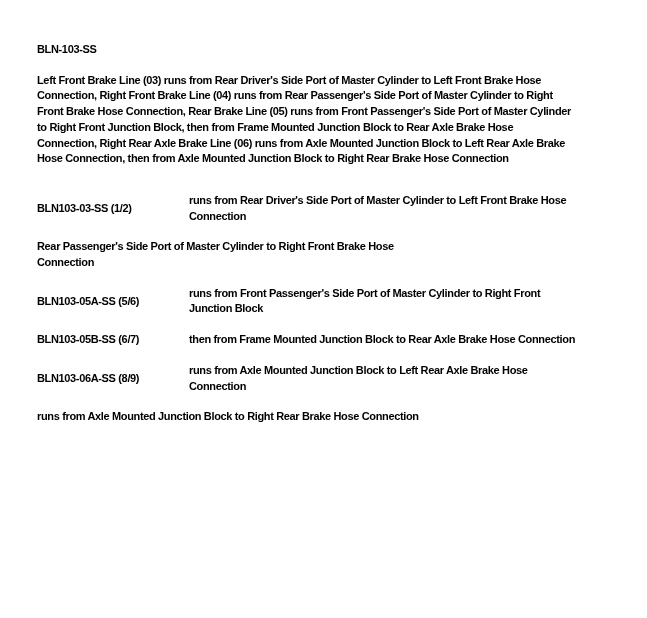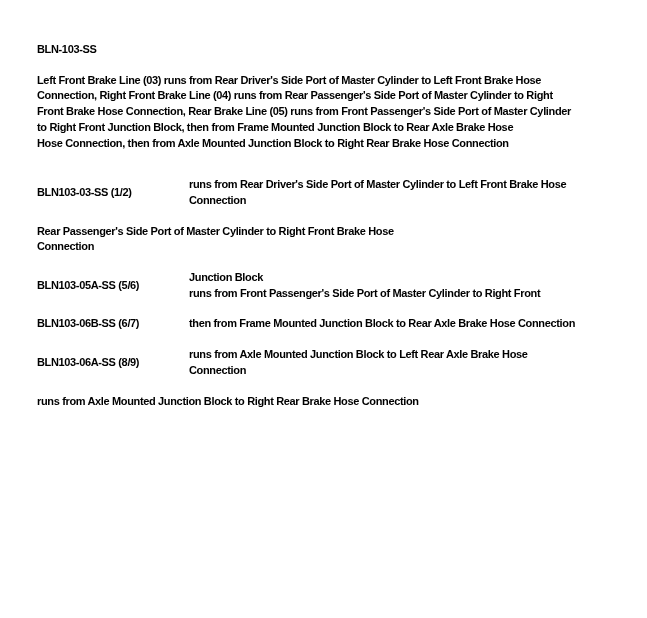--- a/index.html
+++ b/index.html
@@ -56,20 +56,21 @@
 
 <div class="page">
 
   <div class="doc-title">BLN-103-SS</div>
 
   <div class="para">
     <div class="line">Left Front Brake Line (03) runs from Rear Driver's Side Port of Master Cylinder to Left Front Brake Hose</div>
     <div class="line">Connection, Right Front Brake Line (04) runs from Rear Passenger's Side Port of Master Cylinder to Right</div>
     <div class="line">Front Brake Hose Connection, Rear Brake Line (05) runs from Front Passenger's Side Port of Master Cylinder</div>
     <div class="line">to Right Front Junction Block, then from Frame Mounted Junction Block to Rear Axle Brake Hose</div>
+    <div class="line">Connection, Right Rear Axle Brake Line (06) runs from Axle Mounted Junction Block to Left Rear Axle Brake</div>
     <div class="line">Hose Connection, then from Axle Mounted Junction Block to Right Rear Brake Hose Connection</div>
   </div>
 
   <div class="parts">
 
     <div class="row">
       <div class="part-id">BLN103-03-SS (1/2)</div>
       <div class="part-desc">
         <div class="line">runs from Rear Driver's Side Port of Master Cylinder to Left Front Brake Hose</div>
         <div class="line">Connection</div>
@@ -79,27 +80,27 @@
     <div class="row">
       <div class="part-desc">
         <div class="line">Rear Passenger's Side Port of Master Cylinder to Right Front Brake Hose</div>
         <div class="line">Connection</div>
       </div>
     </div>
 
     <div class="row">
       <div class="part-id">BLN103-05A-SS (5/6)</div>
       <div class="part-desc">
+        <div class="line">runs from Front Passenger's Side Port of Master Cylinder to Right Front</div>
         <div class="line">Junction Block</div>
-        <div class="line">runs from Front Passenger's Side Port of Master Cylinder to Right Front</div>
       </div>
     </div>
 
     <div class="row">
-      <div class="part-id">BLN103-06B-SS (6/7)</div>
+      <div class="part-id">BLN103-05B-SS (6/7)</div>
       <div class="part-desc">
         <div class="line">then from Frame Mounted Junction Block to Rear Axle Brake Hose Connection</div>
       </div>
     </div>
 
     <div class="row">
       <div class="part-id">BLN103-06A-SS (8/9)</div>
       <div class="part-desc">
         <div class="line">runs from Axle Mounted Junction Block to Left Rear Axle Brake Hose</div>
         <div class="line">Connection</div>

